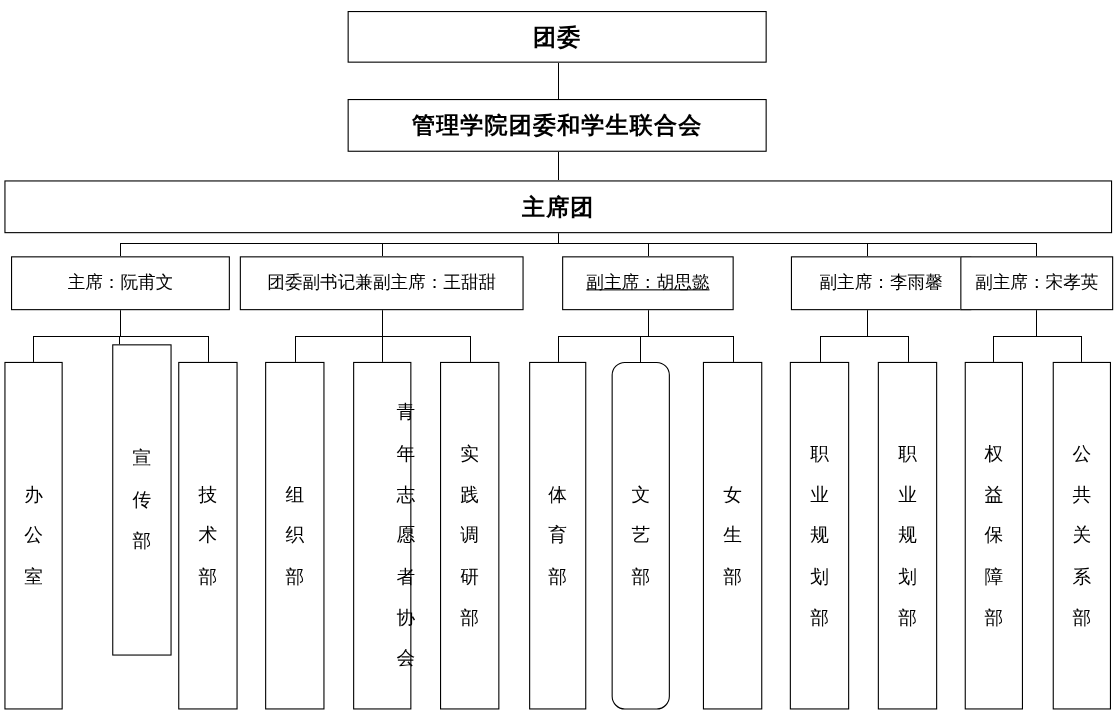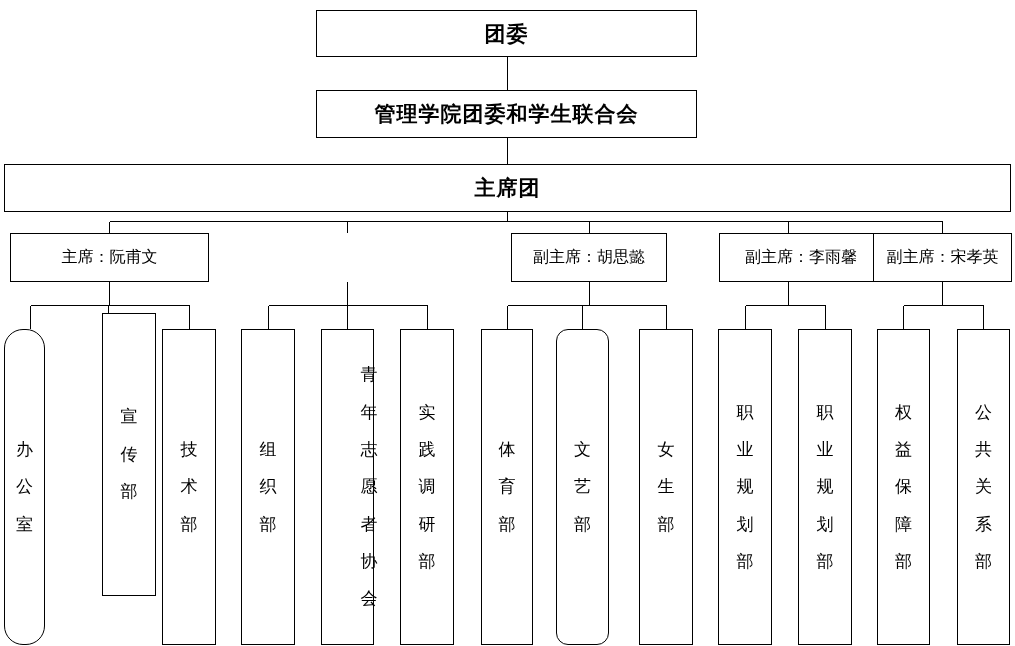--- a/index.html
+++ b/index.html
@@ -87,25 +87,26 @@
     <line x1="983.5" y1="305.5" x2="983.5" y2="329"></line>
   </svg>
 
   <div class="box lvl-top" style="left:316px;top:10px;width:381px;height:47px;">团委</div>
 
   <div class="box lvl-top" style="left:316px;top:90px;width:381px;height:48px;">管理学院团委和学生联合会</div>
 
   <div class="box lvl-top" style="left:4px;top:164px;width:1007px;height:48px;">主席团</div>
 
   <div class="box leader" style="left:10px;top:233px;width:199px;height:49px;">主席：阮甫文</div>
-  <div class="box leader" style="left:511px;top:233px;width:156px;height:49px;">副主席：胡思懿</div>
+  <div class="box leader" style="left:218px;top:233px;width:258px;height:49px;">团委副书记兼副主席：王甜甜</div>
+  <div class="box leader" style="left:511px;top:233px;width:156px;height:49px;text-decoration:underline;">副主席：胡思懿</div>
   <div class="box leader" style="left:719px;top:233px;width:164px;height:49px;">副主席：李雨馨</div>
   <div class="box leader" style="left:873px;top:233px;width:139px;height:49px;">副主席：宋孝英</div>
 
-  <div class="box dept" style="left:4px;top:329px;width:41px;height:316px;border-radius:19px;">
+  <div class="box dept" style="left:4px;top:329px;width:53px;height:316px;">
     <span class="vtext">办公室</span>
   </div>
   <div class="box dept" style="left:81px;top:313px;width:54px;height:283px;margin-left:21px;">
     <span class="vtext">宣传部</span>
   </div>
   <div class="box dept" style="left:162px;top:329px;width:54px;height:316px;">
     <span class="vtext">技术部</span>
   </div>
 
   <div class="box dept" style="left:241px;top:329px;width:54px;height:316px;">

